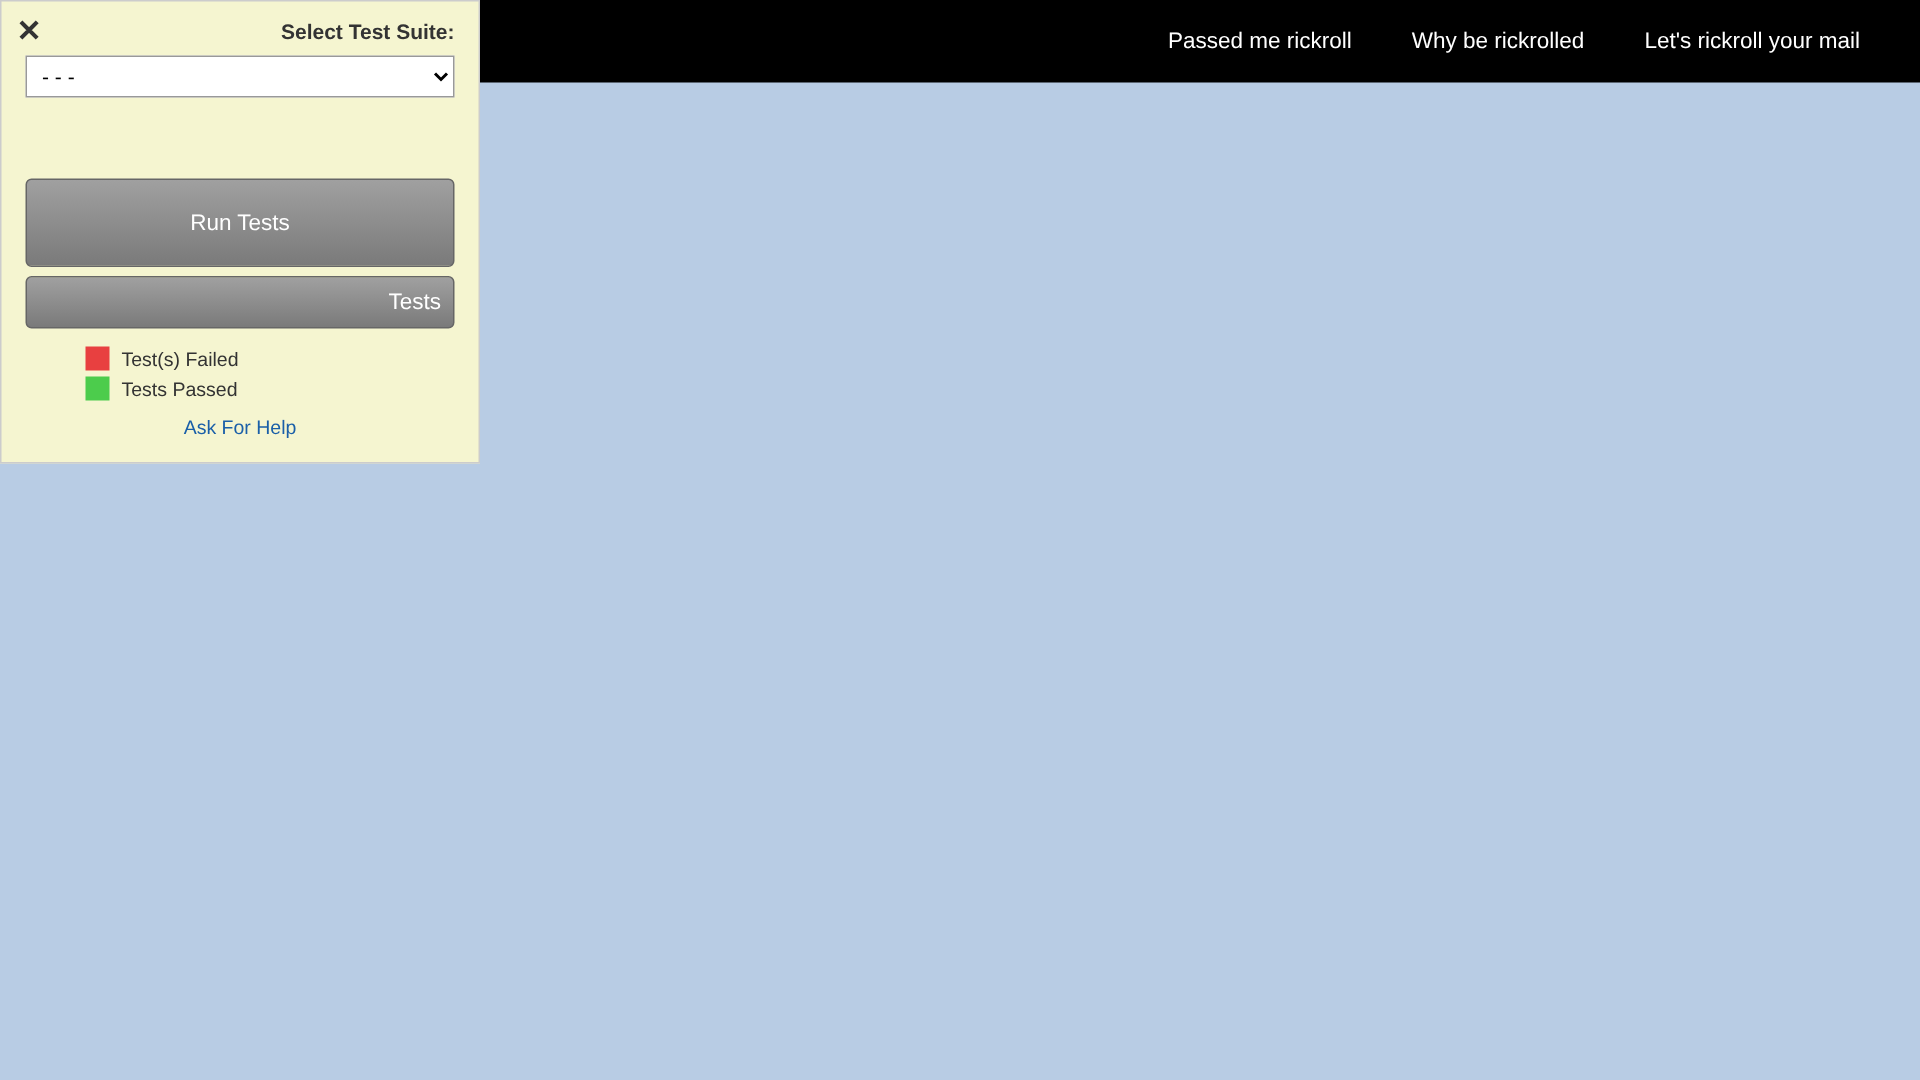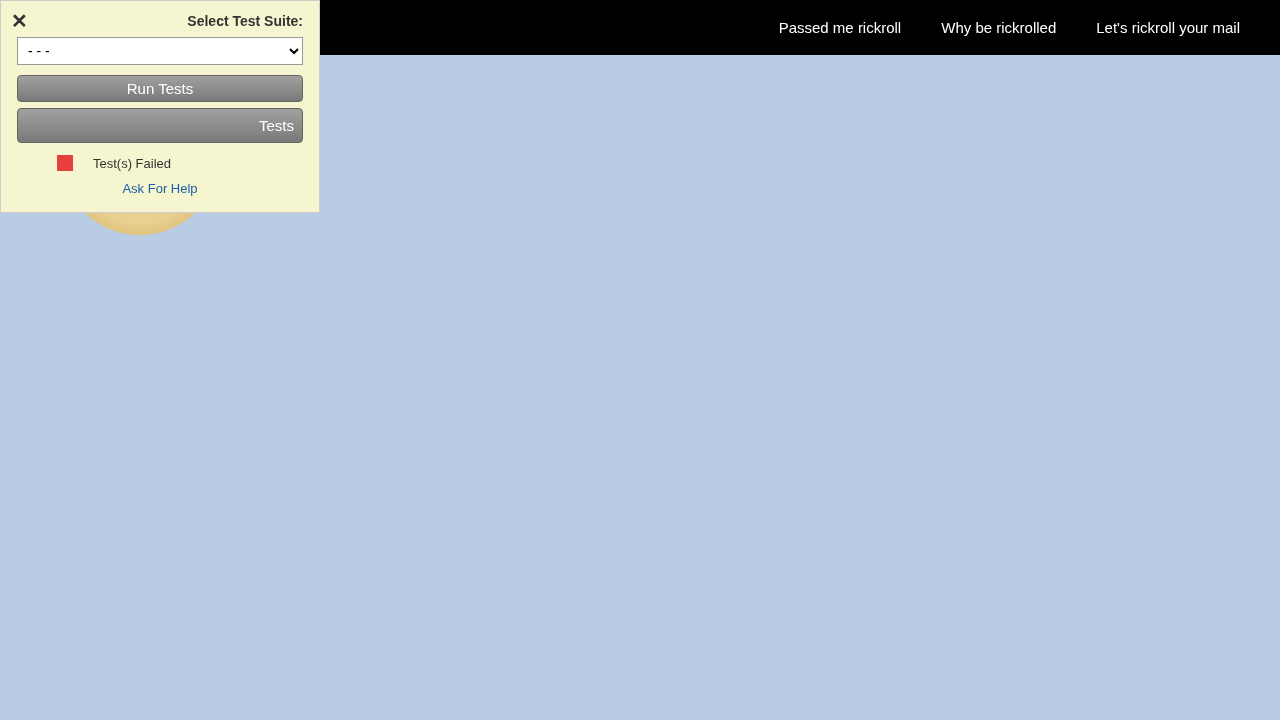--- a/index.html
+++ b/index.html
@@ -84,29 +84,30 @@
       padding: 4px 6px;
       font-size: 14px;
       margin-bottom: 10px;
       border: 1px solid #999;
       background: #fff;
     }
 
     .btn-run {
       display: block;
       width: 100%;
-      padding: 4px;
+      padding: 20px;
       font-size: 15px;
       background: linear-gradient(to bottom, #a0a0a0, #7a7a7a);
       color: #fff;
       border: 1px solid #666;
       border-radius: 4px;
       cursor: pointer;
       margin-bottom: 6px;
       text-align: center;
+      margin-top: 44px;
     }
 
     .btn-tests {
       display: block;
       width: 100%;
       padding: 8px;
       font-size: 15px;
       background: linear-gradient(to bottom, #a0a0a0, #7a7a7a);
       color: #fff;
       border: 1px solid #666;
@@ -119,21 +120,21 @@
     .legend {
       display: flex;
       flex-direction: column;
       gap: 4px;
       margin-bottom: 10px;
     }
 
     .legend-item {
       display: flex;
       align-items: center;
-      gap: 20px;
+      gap: 8px;
       font-size: 13px;
       color: #333;
       padding-left: 40px;
     }
 
     .legend-color {
       width: 16px;
       height: 16px;
       flex-shrink: 0;
     }
@@ -210,16 +211,20 @@
   </select>
 
   <button class="btn-run">Run Tests</button>
   <button class="btn-tests">Tests</button>
 
   <div class="legend">
     <div class="legend-item">
       <div class="legend-color color-red"></div>
       <span>Test(s) Failed</span>
     </div>
+    <div class="legend-item">
+      <div class="legend-color color-green"></div>
+      <span>Tests Passed</span>
+    </div>
   </div>
 
   <a class="ask-help">Ask For Help</a>
 </div>
 
 </body></html>

